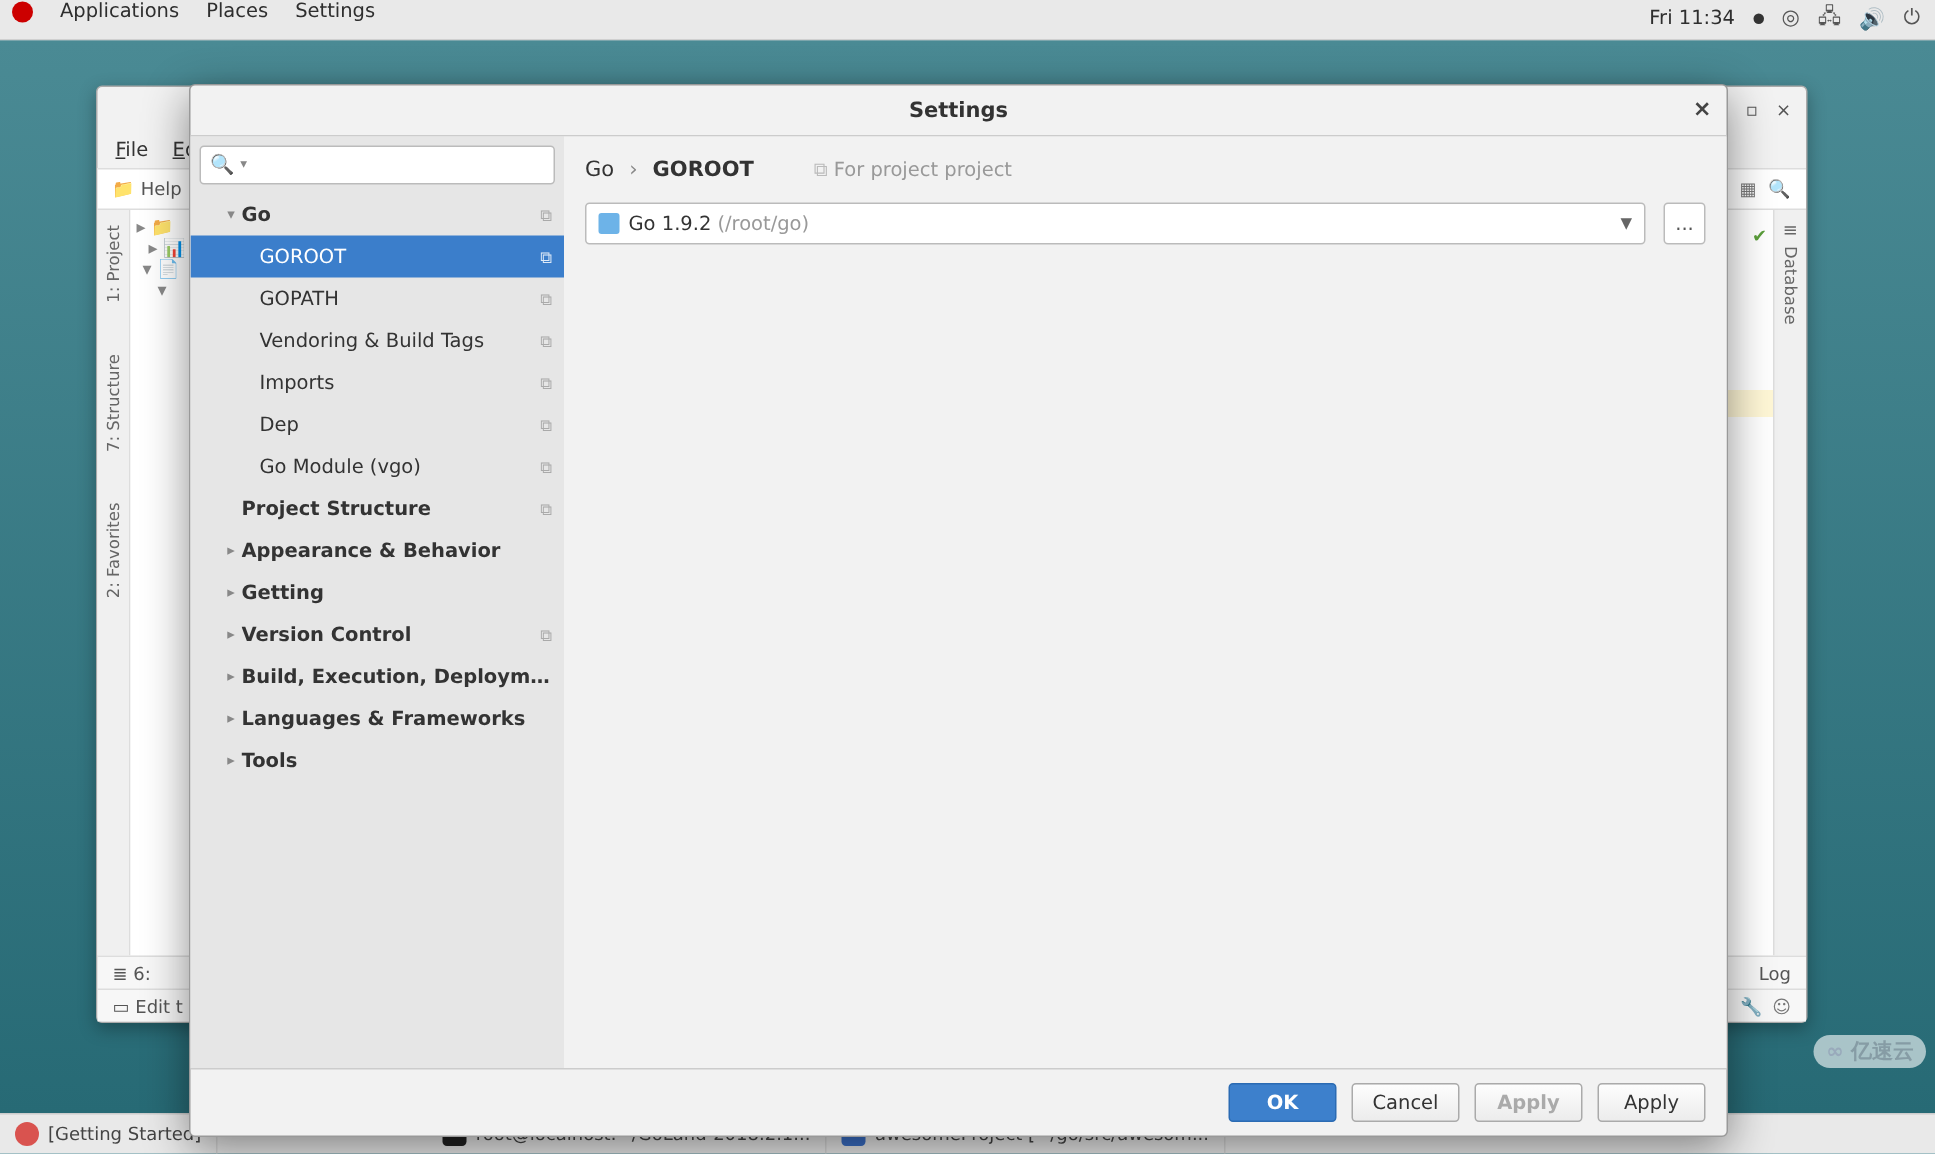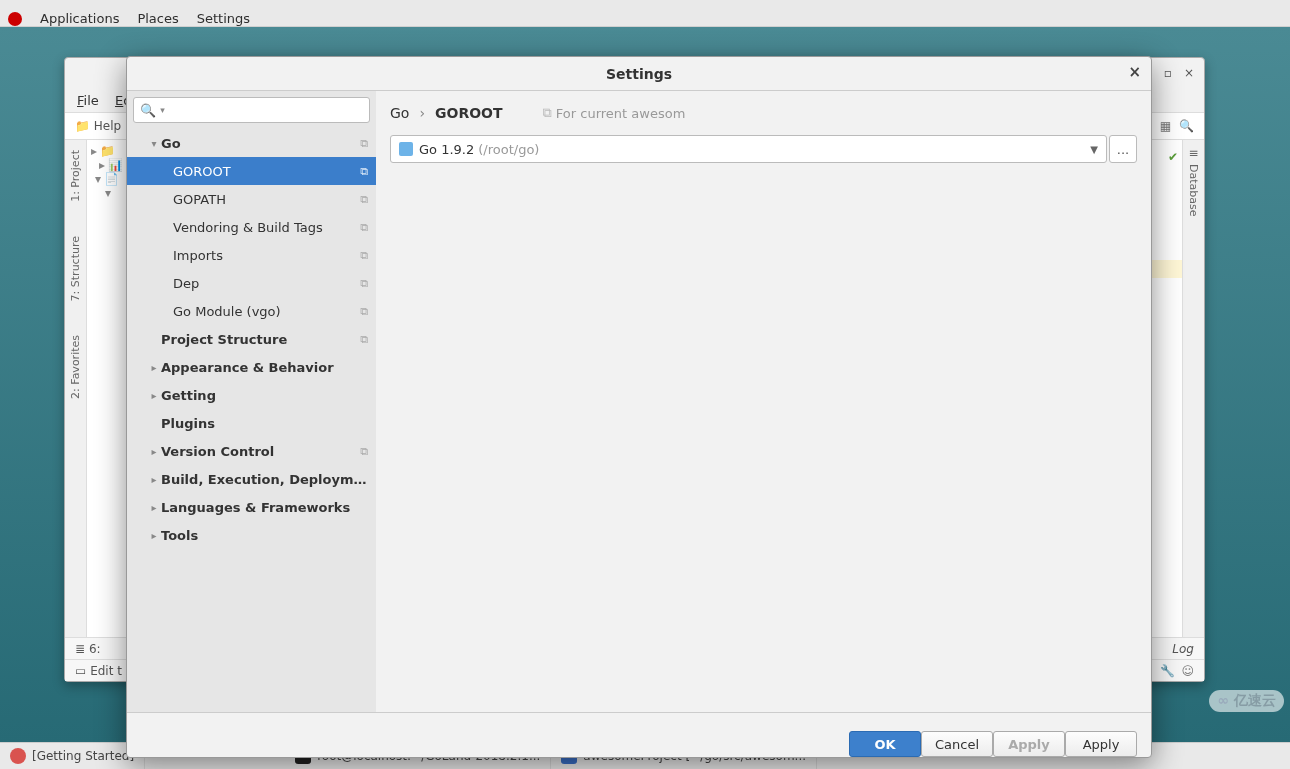--- a/index.html
+++ b/index.html
@@ -1,17 +1,17 @@
 <!DOCTYPE html>
 <html><head>
 <meta charset="utf-8">
 <style>
 * { box-sizing: border-box; margin: 0; padding: 0; font-family: "DejaVu Sans", "Liberation Sans", sans-serif; }
 html, body { width: 1290px; height: 769px; overflow: hidden; background: #2e7d88; }
-.topbar { position: absolute; top:0; left:0; right:0; height:27px; background:#e9e9e9; display:flex; align-items:flex-end; font-size:13px; color:#2e2e2e; border-bottom:1px solid #d0d0d0; }
+.topbar { position: absolute; top:0; left:0; right:0; height:27px; background:#e9e9e9; display:flex; align-items:flex-start; font-size:13px; color:#2e2e2e; border-bottom:1px solid #d0d0d0; }
 .topbar .left { display:flex; align-items:center; gap:18px; padding-left:8px; }
 .topbar .right { margin-left:auto; display:flex; align-items:center; gap:12px; padding-right:10px; }
 .rh-icon { width:14px; height:14px; background:#cc0000; border-radius:50%; display:inline-block; }
 .topbar .dot { width:7px; height:7px; background:#333; border-radius:50%; display:inline-block; }
 .tray-icon { color:#555; font-size:14px; }
 .desktop { position:absolute; top:27px; left:0; right:0; bottom:27px; background: linear-gradient(180deg, #4a8a94 0%, #276a75 100%); }
 .ide-window { position:absolute; top:30px; left:64px; right:85px; bottom:60px; background:#f2f2f2; border:1px solid #aaa; border-radius:4px; box-shadow:0 4px 12px rgba(0,0,0,0.3); }
 .ide-title { height:30px; display:flex; align-items:center; justify-content:flex-end; padding:0 10px; font-size:12px; color:#555; gap:12px; }
 .ide-menu { height:24px; padding:0 12px; display:flex; align-items:center; font-size:13px; gap:4px; color:#333; }
 .ide-menu span u { text-decoration: underline; }
@@ -20,21 +20,21 @@
 .ide-body { position:absolute; top:82px; left:0; right:0; bottom:44px; background:#fff; display:flex; }
 .ide-left-rail { width:22px; background:#f0f0f0; border-right:1px solid #ddd; display:flex; flex-direction:column; align-items:center; padding-top:6px; gap:26px; font-size:11px; color:#666; }
 .ide-left-rail .vtab { writing-mode: vertical-rl; transform: rotate(180deg); padding:4px 0; cursor:default; }
 .ide-right-rail { width:22px; background:#f0f0f0; border-left:1px solid #ddd; display:flex; flex-direction:column; align-items:center; padding-top:6px; font-size:11px; color:#666; }
 .ide-right-rail .vtab { writing-mode: vertical-rl; padding:4px 0; }
 .ide-tree { width:100px; background:#fff; border-right:1px solid #eee; font-size:12px; color:#555; padding:4px; }
 .ide-editor { flex:1; background:#fff; position:relative; }
 .ide-editor .hl-line { position:absolute; left:0; right:0; height:18px; top:120px; background:#fff7d6; }
 .ide-editor .check { position:absolute; right:4px; top:10px; color:#5a9e3a; font-size:12px; }
 .ide-status { position:absolute; bottom:22px; left:0; right:0; height:22px; border-top:1px solid #ddd; background:#f7f7f7; font-size:12px; display:flex; align-items:center; padding:0 10px; color:#555; }
-.ide-status .log { margin-left:auto;font-style:italic; }
+.ide-status .log { margin-left:auto; }
 .ide-status2 { position:absolute; bottom:0; left:0; right:0; height:22px; border-top:1px solid #ddd; background:#f7f7f7; font-size:12px; display:flex; align-items:center; padding:0 10px; color:#555; }
 .ide-status2 .tools { margin-left:auto; display:flex; gap:6px; color:#777; }
 
 
 .settings { position:absolute; top:29px; left:126px; width:1026px; height:702px; background:#f2f2f2; border:1px solid #999; border-radius:4px; box-shadow:0 8px 30px rgba(0,0,0,0.45); z-index:100; display:flex; flex-direction:column; }
 .settings-title { height:33px; display:flex; align-items:center; justify-content:center; position:relative; font-size:14px; color:#333; font-weight:bold; }
 .settings-title .close { position:absolute; right:10px; top:6px; font-size:15px; color:#444; cursor:default; }
 .settings-body { flex:1; display:flex; border-top:1px solid #ccc; border-bottom:1px solid #ccc; min-height:0;}
 .settings-tree { width:249px; background:#e6e6e6; display:flex; flex-direction:column; }
 .settings-tree .search { padding:6px; }
@@ -46,46 +46,54 @@
 .tree-item .copy { color:#aaa; font-size:11px; }
 .tree-item.bold .lbl { font-weight:bold; }
 .tree-item.sel { background:#3b7ecb; color:#fff; }
 .tree-item.sel .copy { color:#dbe8f7; }
 .ind1 { padding-left:20px; } .ind2 { padding-left:46px; }
 .settings-main { flex:1; background:#f2f2f2; padding:10px 14px; display:flex; flex-direction:column; }
 .crumb-row { display:flex; align-items:center; gap:10px; font-size:14px; color:#333; height:24px;}
 .crumb-row .sep { color:#888; }
 .crumb-row .crumb-main { font-weight:bold; }
 .crumb-row .scope { color:#999; font-size:13px; display:flex; align-items:center; gap:4px;}
-.sdk-row { display:flex; gap:2px; margin-top:10px; }
+.sdk-row { display:flex; gap:12px; margin-top:10px; }
 .sdk-select { flex:1; background:#fff; border:1px solid #bbb; border-radius:3px; height:28px; display:flex; align-items:center; padding:0 8px; font-size:13px; color:#333; position:relative; }
 .sdk-select .gicon { width:14px; height:14px; background:#6db3e8; border-radius:2px; margin-right:6px; display:inline-block; }
 .sdk-select .path { color:#999; margin-left:4px; }
 .sdk-select .dd { margin-left:auto; color:#666; font-size:10px; }
 .sdk-browse { width:28px; height:28px; border:1px solid #bbb; background:#fff; border-radius:3px; display:flex; align-items:center; justify-content:center; font-size:13px; color:#555; }
-.settings-footer { height:44px; display:flex; align-items:flex-end; justify-content:flex-end; padding:0 14px; }
+.settings-footer { height:44px; display:flex; align-items:center; justify-content:flex-end; gap:10px; padding:0 14px; }
 .btn { min-width:72px; height:26px; border:1px solid #aaa; background:linear-gradient(#fdfdfd,#ececec); border-radius:3px; font-size:13px; color:#333; display:flex; align-items:center; justify-content:center; padding:0 12px; }
 .btn.primary { background:#3d80cc; border-color:#2b6bb3; color:#fff; font-weight:bold; }
 .btn.disabled { color:#aaa;font-weight:bold; }
 
 
 .taskbar { position:absolute; left:0; right:0; bottom:0; height:27px; background:#e9e9e9; border-top:1px solid #ccc; display:flex; align-items:center; font-size:12px; color:#444; }
 .task { display:flex; align-items:center; gap:6px; padding:0 10px; height:100%; border-right:1px solid #d6d6d6; }
 .task .ic { width:16px; height:16px; border-radius:3px; display:inline-block; }
 .watermark { position:absolute; right:6px; bottom:30px; font-size:14px; color:rgba(120,140,150,0.7); background:rgba(255,255,255,0.6); padding:2px 8px; border-radius:12px; font-weight:bold; }
 </style>
 </head>
 <body>
 
 <div class="topbar">
   <div class="left">
     <span class="rh-icon"></span>
     <span>Applications</span>
     <span>Places</span>
     <span>Settings</span>
+  </div>
+  <div class="right">
+    <span>Fri 11:34</span>
+    <span class="dot"></span>
+    <span class="tray-icon">◎</span>
+    <span class="tray-icon">🖧</span>
+    <span class="tray-icon">🔊</span>
+    <span class="tray-icon">⏻</span>
   </div>
 </div>
 
 <div class="desktop">
 
   <div class="ide-window">
     <div class="ide-title">
       <span>▫</span>
       <span>×</span>
     </div>
@@ -188,24 +196,20 @@
             </div>
           <div class="tree-item bold ind1">
               <span class="arrow">▸</span>
               <span class="lbl">Appearance &amp; Behavior</span>
             </div>
           <div class="tree-item bold ind1">
               <span class="arrow">▸</span>
               <span class="lbl">Getting</span>
             </div>
           <div class="tree-item bold ind1">
-              <span class="arrow"></span>
-              <span class="lbl">Plugins</span>
-            </div>
-          <div class="tree-item bold ind1">
               <span class="arrow">▸</span>
               <span class="lbl">Version Control</span>
               <span class="copy">⧉</span>
             </div>
           <div class="tree-item bold ind1">
               <span class="arrow">▸</span>
               <span class="lbl">Build, Execution, Deployment</span>
             </div>
           <div class="tree-item bold ind1">
               <span class="arrow">▸</span>
@@ -218,21 +222,21 @@
         </div>
       </div>
       <div class="settings-main">
         <div class="crumb-row">
           <span>Go</span>
           <span class="sep">›</span>
           <span class="crumb-main">GOROOT</span>
           <span style="width:20px;"></span>
           <span class="scope">
             <span style="color:#bbb;">⧉</span>
-            <span>For current awesom</span>
+            <span>For project project</span>
           </span>
         </div>
         <div class="sdk-row">
           <div class="sdk-select">
             <span class="gicon"></span>
             <span>Go 1.9.2</span>
             <span class="path">(/root/go)</span>
             <span class="dd">▼</span>
           </div>
           <div class="sdk-browse">...</div>

